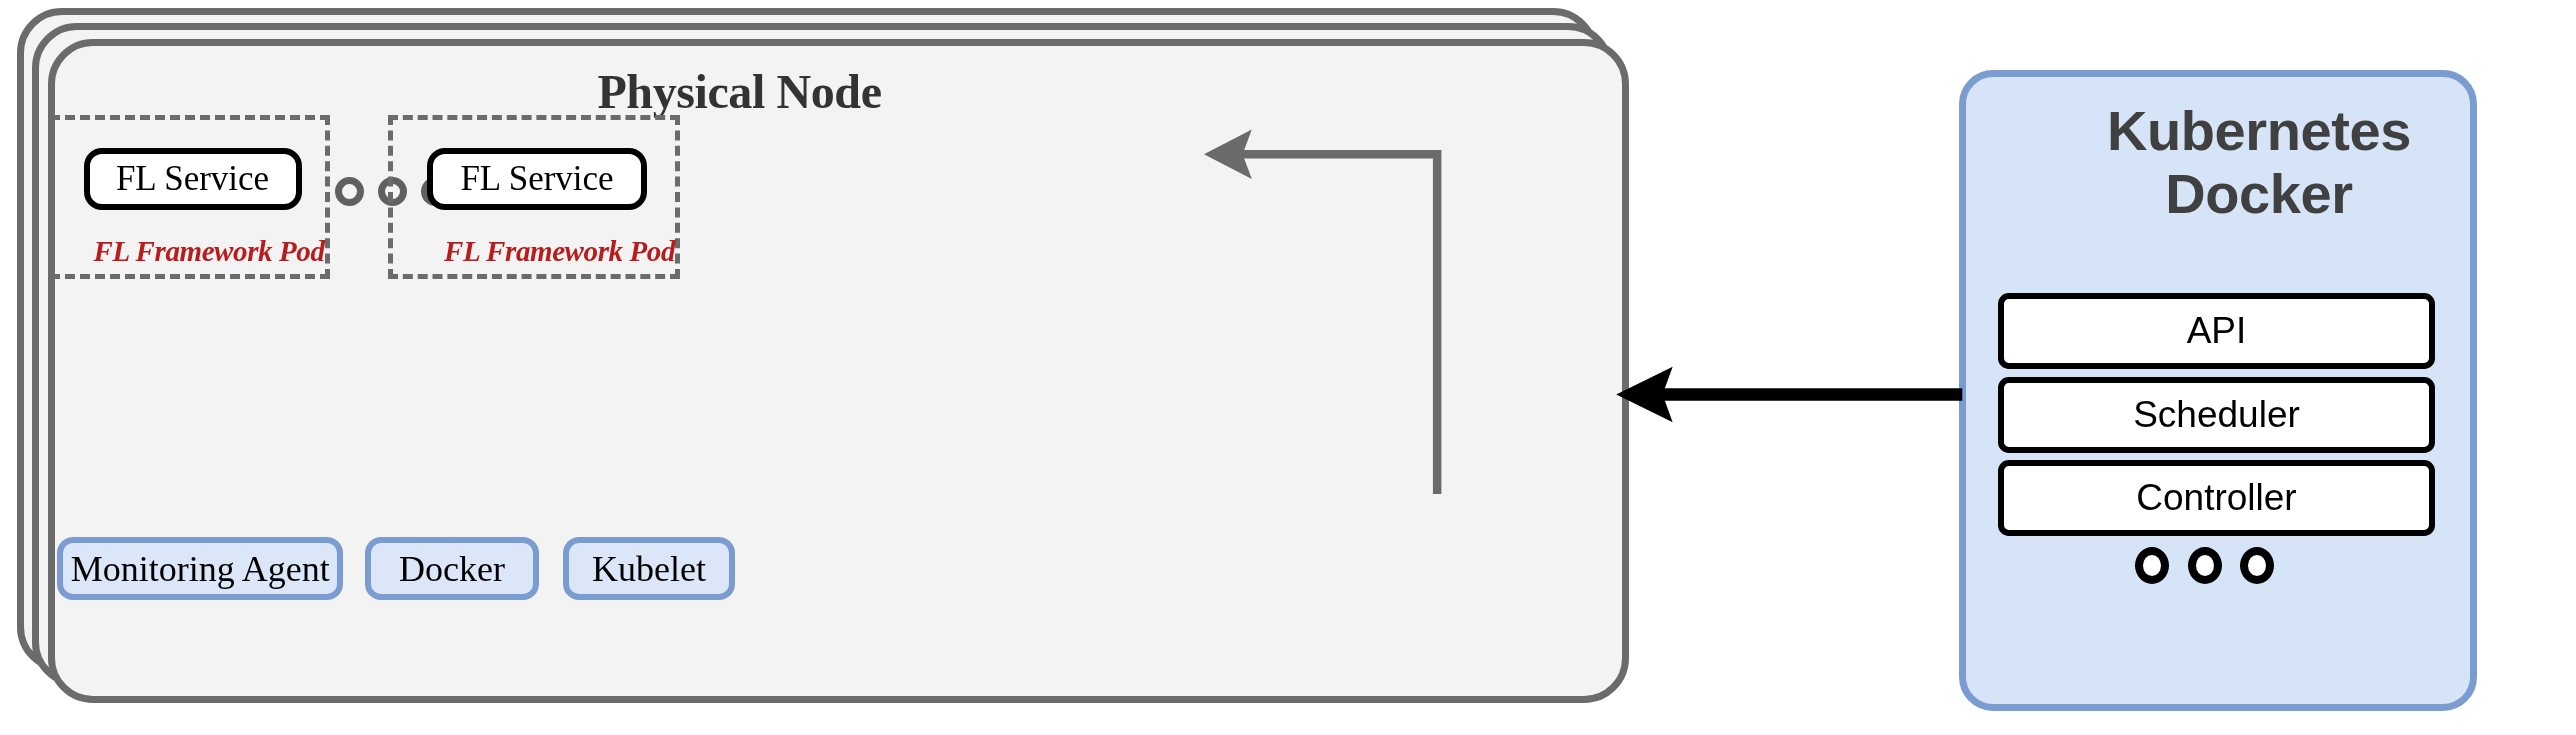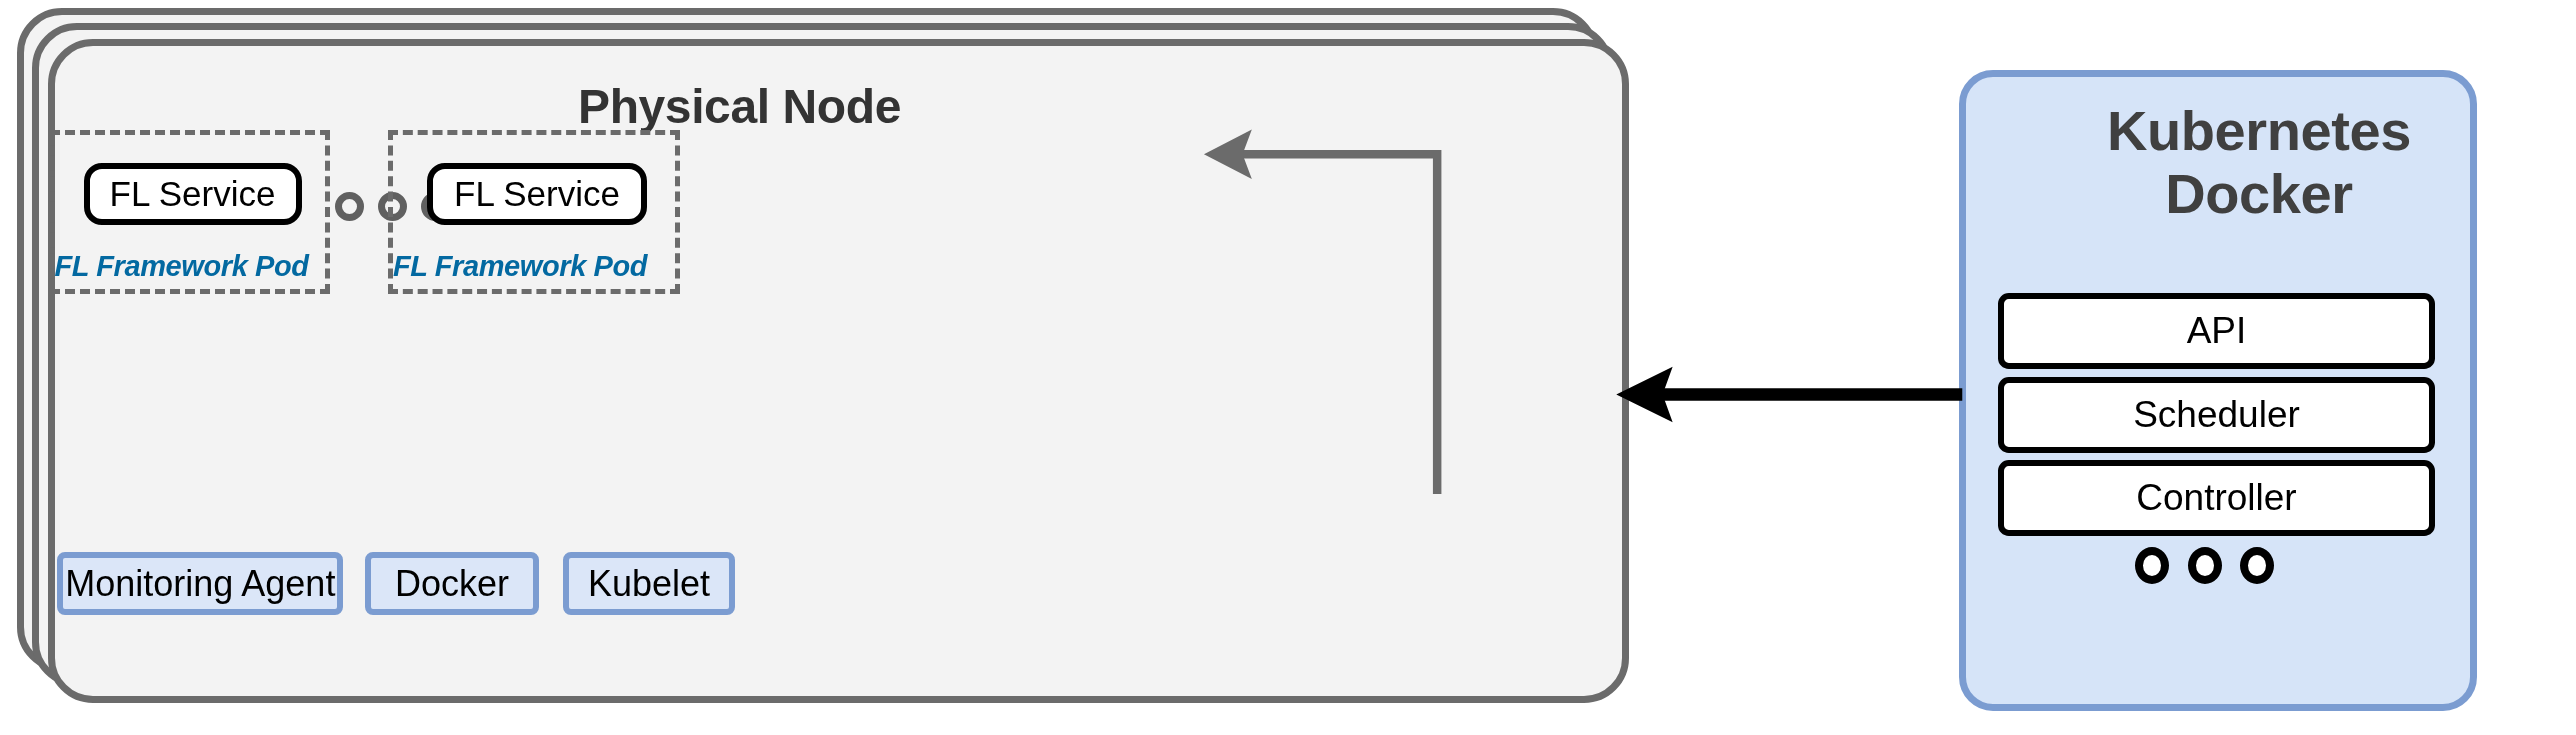--- a/index.html
+++ b/index.html
@@ -29,23 +29,24 @@
     border: 7px solid #6b6b6b;
     border-radius: 45px;
     box-sizing: border-box;
   }
   .node-layer-3 { left: 17px;  top: 7.7px;  width: 1581px; height: 664px; z-index: 1; }
   .node-layer-2 { left: 32px;  top: 23px;  width: 1581px; height: 664px; z-index: 2; }
   .node-layer-1 { left: 48px;  top: 39px;  width: 1581px; height: 664px; z-index: 3; }
 
   .node-front {
     position: absolute;
-    left: 48px; top: 39px;
+    left: 48px; top: 24px;
     width: 1385px; height: 664px;
     z-index: 4;
+    font-family: Liberation Serif, serif;
   }
 
   .node-title {
     position: absolute;
     left: 0; top: 40px;
     width: 1383px;
     text-align: center;
     font-size: 48px;
     font-weight: bold;
     color: #333333;
@@ -60,25 +61,25 @@
     background: transparent;
   }
   .pod-left  { left: 1.5px;   top: 91px; width: 280px; height: 164px; }
   .pod-right { left: 340px; top: 91px; width: 292px; height: 164px; }
 
   .pod-label {
     position: absolute;
     left: 0;
     bottom: 6.2px;
     width: 100%;
-    text-align: left;
+    text-align: right;
     font-size: 29px;
     font-style: italic;
     font-weight: bold;
-    color: #0369a1;
+    color: #b91c1c;
     letter-spacing: -0.4px;
   }
 
   .fl-service {
     position: absolute;
     top: 28px;
     background: #ffffff;
     border: 6.2px solid #000000;
     border-radius: 18px;
     box-sizing: border-box;
@@ -112,21 +113,21 @@
     box-sizing: border-box;
     background: #ffffff;
   }
 
   
   .chip {
     position: absolute;
     top: 513px;
     background: #dbe6f8;
     border: 6.2px solid #7b9cd1;
-    border-radius: 8px;
+    border-radius: 16px;
     box-sizing: border-box;
     display: flex;
     align-items: center;
     justify-content: center;
     font-size: 36px;
     color: #000000;
     height: 63px;
   }
   .chip-monitoring { left: 9.3px;  width: 286px; }
   .chip-docker     { left: 317px; width: 174px; }

